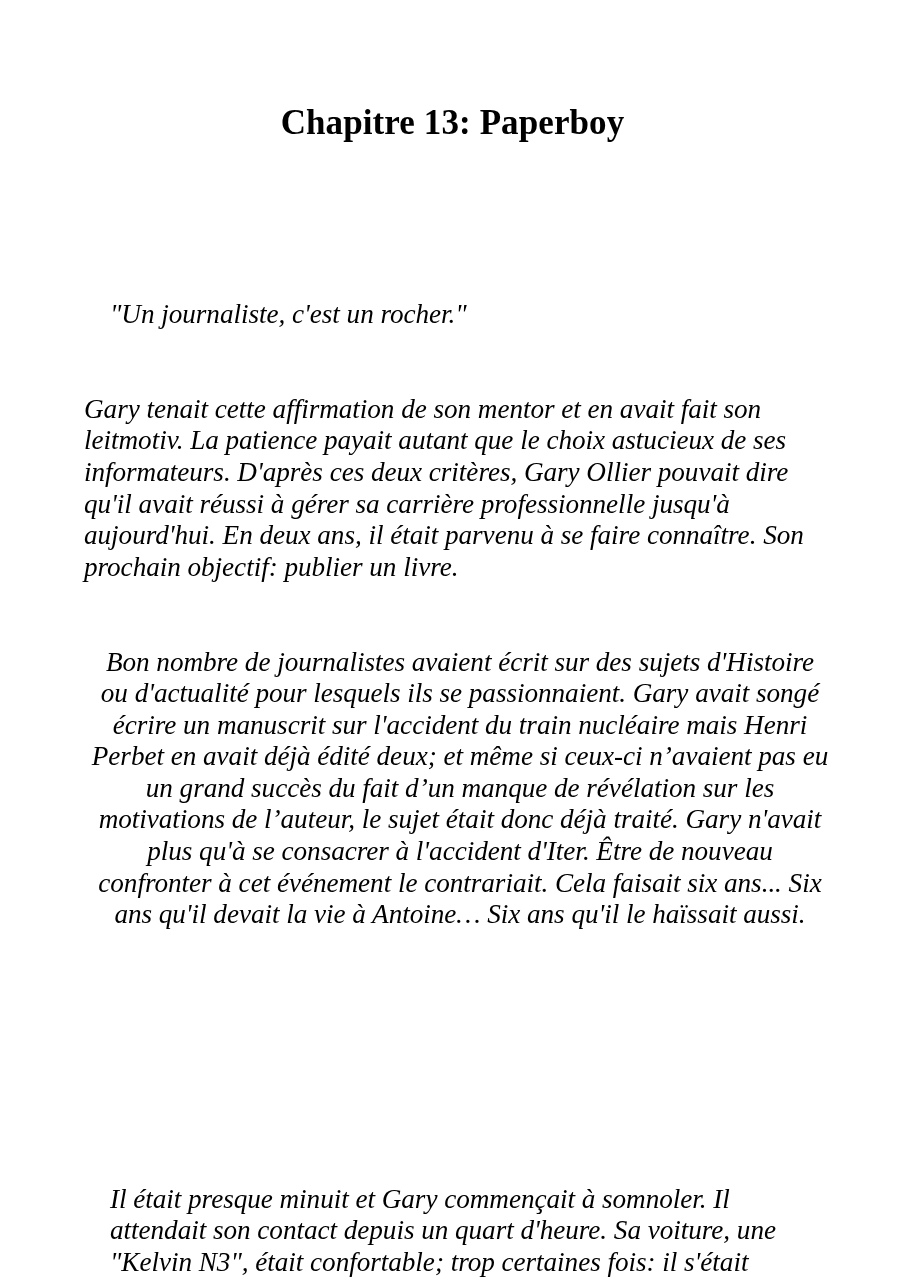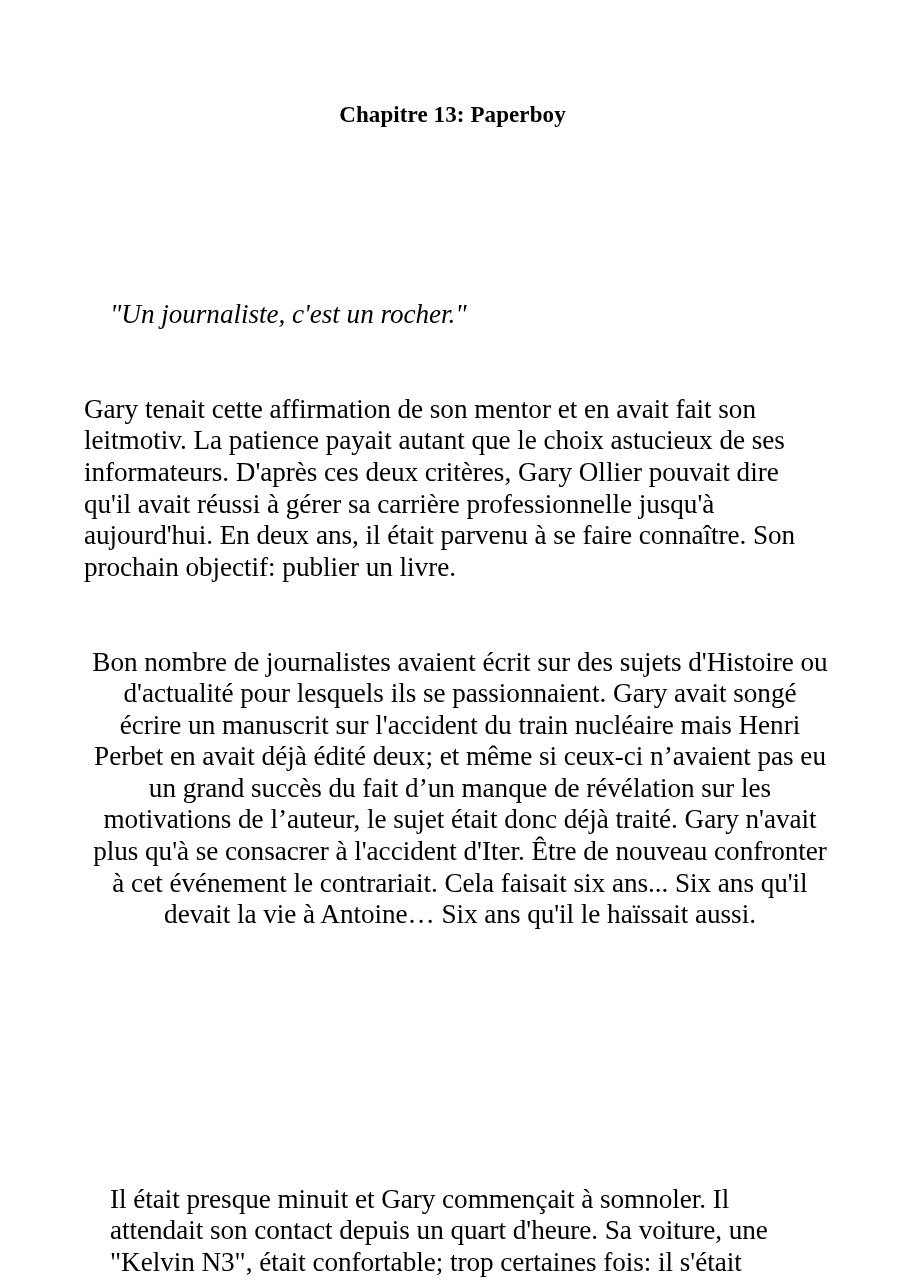--- a/index.html
+++ b/index.html
@@ -21,21 +21,21 @@
     height: 1280px;
     background: #ffffff;
     box-sizing: border-box;
   }
   .chapter-title {
     position: absolute;
     left: 0;
     top: 84px;
     width: 905px;
     text-align: center;
-    font-size: 23px;
+    font-size: 35px;
     font-weight: bold;
     letter-spacing: 0.1px;
     line-height: 32px;
   }
   .body-text {
     position: absolute;
     left: 84px;
     top: 141px;
     width: 745px;
     font-size: 27.2px;
@@ -52,20 +52,21 @@
   .block + .block {
     margin-top: 31.6px;
   }
   .quote-line {
     display: block;
     font-style: italic;
     padding-left: 26px;
   }
   .run {
     display: block;
+    font-style: italic;
   }
   .indent {
     padding-left: 26px;
   }
   .lead-space {
     padding-left: 7px;
     text-align: center;
   }
 </style>
 </head>

